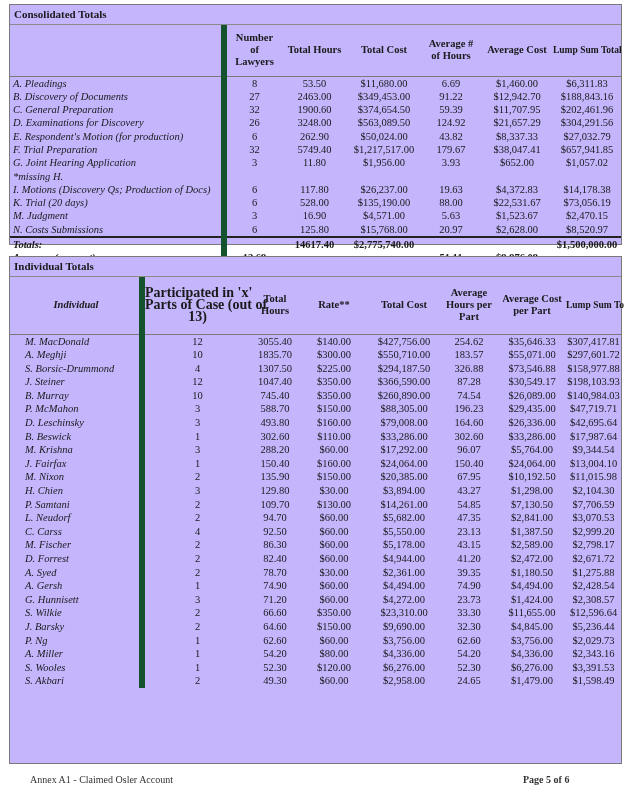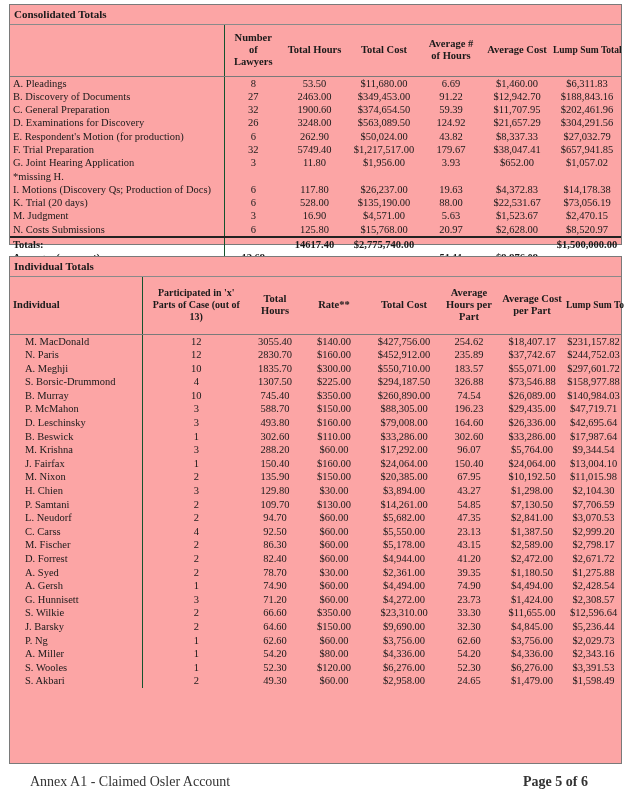--- a/index.html
+++ b/index.html
@@ -1,40 +1,40 @@
 <!DOCTYPE html>
 <html><head>
 <meta charset="utf-8">
 <style>
   html, body { margin: 0; padding: 0; background: #ffffff; }
   body {
     width: 624px; height: 790px; position: relative; overflow: hidden;
     font-family: "Liberation Serif", "DejaVu Serif", serif;
     color: #1a1a1a; font-size: 10.5px;
   }
-  .box { position: absolute; border: 1px solid #7a7a7a; background: #fca5a5; }
+  .box { position: absolute; border: 1px solid #7a7a7a; background: #c4b5fd; }
   .box-title {
     font-weight: bold; font-size: 11px; padding: 2px 4px 2px 4px;
     border-bottom: 1px solid #8a8a8a; height: 15px; line-height: 15px;
   }
   table { border-collapse: collapse; width: 100%; table-layout: fixed; }
   td, th { padding: 0; white-space: nowrap; overflow: visible; }
   th { font-weight: bold; font-size: 10.5px; text-align: center; line-height: 12px; vertical-align: middle; }
   td { line-height: 13.3px; height: 13.3px; font-size: 10.5px; }
   .lbl { text-align: left; padding-left: 3px; }
   .num { text-align: center; }
-  .vsep { border-right: 1px solid #14532d; }
+  .vsep { border-right: 6px solid #14532d; font-style: italic; }
   .hdr-row th { border-bottom: 1px solid #7a7a7a; }
   .tot td { font-weight: bold; }
   .tot-top td { border-top: 2px solid #222; }
   .tot-bottom td { border-bottom: 3px double #222; }
   .empty-row td { height: 19px; }
   .ind td { height: 13.6px; line-height: 13.6px; }
   .ind .lbl { padding-left: 15px; }
-  .footer { position: absolute; font-size: 14px; color: #333; }
+  .footer { position: absolute; font-size: 10px; color: #333; }
 </style>
 </head>
 <body>
 
 <div class="box" style="left:9px; top:4px; width:611px; height:239px;">
   <div class="box-title">Consolidated Totals</div>
   <table>
     <colgroup>
       <col style="width:214px">
         <col style="width:58px">
@@ -204,22 +204,22 @@
         <col style="width:108px">
         <col style="width:50px">
         <col style="width:68px">
         <col style="width:72px">
         <col style="width:58px">
         <col style="width:68px">
         <col style="width:55px">
     </colgroup>
     <thead>
       <tr class="hdr-row" style="height:57px;">
-        <th class="vsep" style="text-align:left; padding-left:3px;">Individual</th>
-        <th style="font-size:10px;">
+        <th class="vsep" style="text-align:center; padding-left:3px;">Individual</th>
+        <th style="font-size:14px;">
           <div>Participated in 'x'</div>
           <div>Parts of Case (out of</div>
           <div>13)</div>
         </th>
         <th>
           <div>Total</div>
           <div>Hours</div>
         </th>
         <th>Rate**</th>
         <th>Total Cost</th>
@@ -236,32 +236,22 @@
       </tr>
     </thead>
     <tbody id="ind-body">
         <tr class="ind">
           <td class="lbl vsep">M. MacDonald</td>
           <td class="num">12</td>
           <td class="num">3055.40</td>
           <td class="num">$140.00</td>
           <td class="num">$427,756.00</td>
           <td class="num">254.62</td>
-          <td class="num">$18,407.17</td>
-          <td class="num">$231,157.82</td>
-        </tr>
-        <tr class="ind">
-          <td class="lbl vsep">N. Paris</td>
-          <td class="num">12</td>
-          <td class="num">2830.70</td>
-          <td class="num">$160.00</td>
-          <td class="num">$452,912.00</td>
-          <td class="num">235.89</td>
-          <td class="num">$37,742.67</td>
-          <td class="num">$244,752.03</td>
+          <td class="num">$35,646.33</td>
+          <td class="num">$307,417.81</td>
         </tr>
         <tr class="ind">
           <td class="lbl vsep">A. Meghji</td>
           <td class="num">10</td>
           <td class="num">1835.70</td>
           <td class="num">$300.00</td>
           <td class="num">$550,710.00</td>
           <td class="num">183.57</td>
           <td class="num">$55,071.00</td>
           <td class="num">$297,601.72</td>
@@ -270,20 +260,30 @@
           <td class="lbl vsep">S. Borsic-Drummond</td>
           <td class="num">4</td>
           <td class="num">1307.50</td>
           <td class="num">$225.00</td>
           <td class="num">$294,187.50</td>
           <td class="num">326.88</td>
           <td class="num">$73,546.88</td>
           <td class="num">$158,977.88</td>
         </tr>
         <tr class="ind">
+          <td class="lbl vsep">J. Steiner</td>
+          <td class="num">12</td>
+          <td class="num">1047.40</td>
+          <td class="num">$350.00</td>
+          <td class="num">$366,590.00</td>
+          <td class="num">87.28</td>
+          <td class="num">$30,549.17</td>
+          <td class="num">$198,103.93</td>
+        </tr>
+        <tr class="ind">
           <td class="lbl vsep">B. Murray</td>
           <td class="num">10</td>
           <td class="num">745.40</td>
           <td class="num">$350.00</td>
           <td class="num">$260,890.00</td>
           <td class="num">74.54</td>
           <td class="num">$26,089.00</td>
           <td class="num">$140,984.03</td>
         </tr>
         <tr class="ind">

